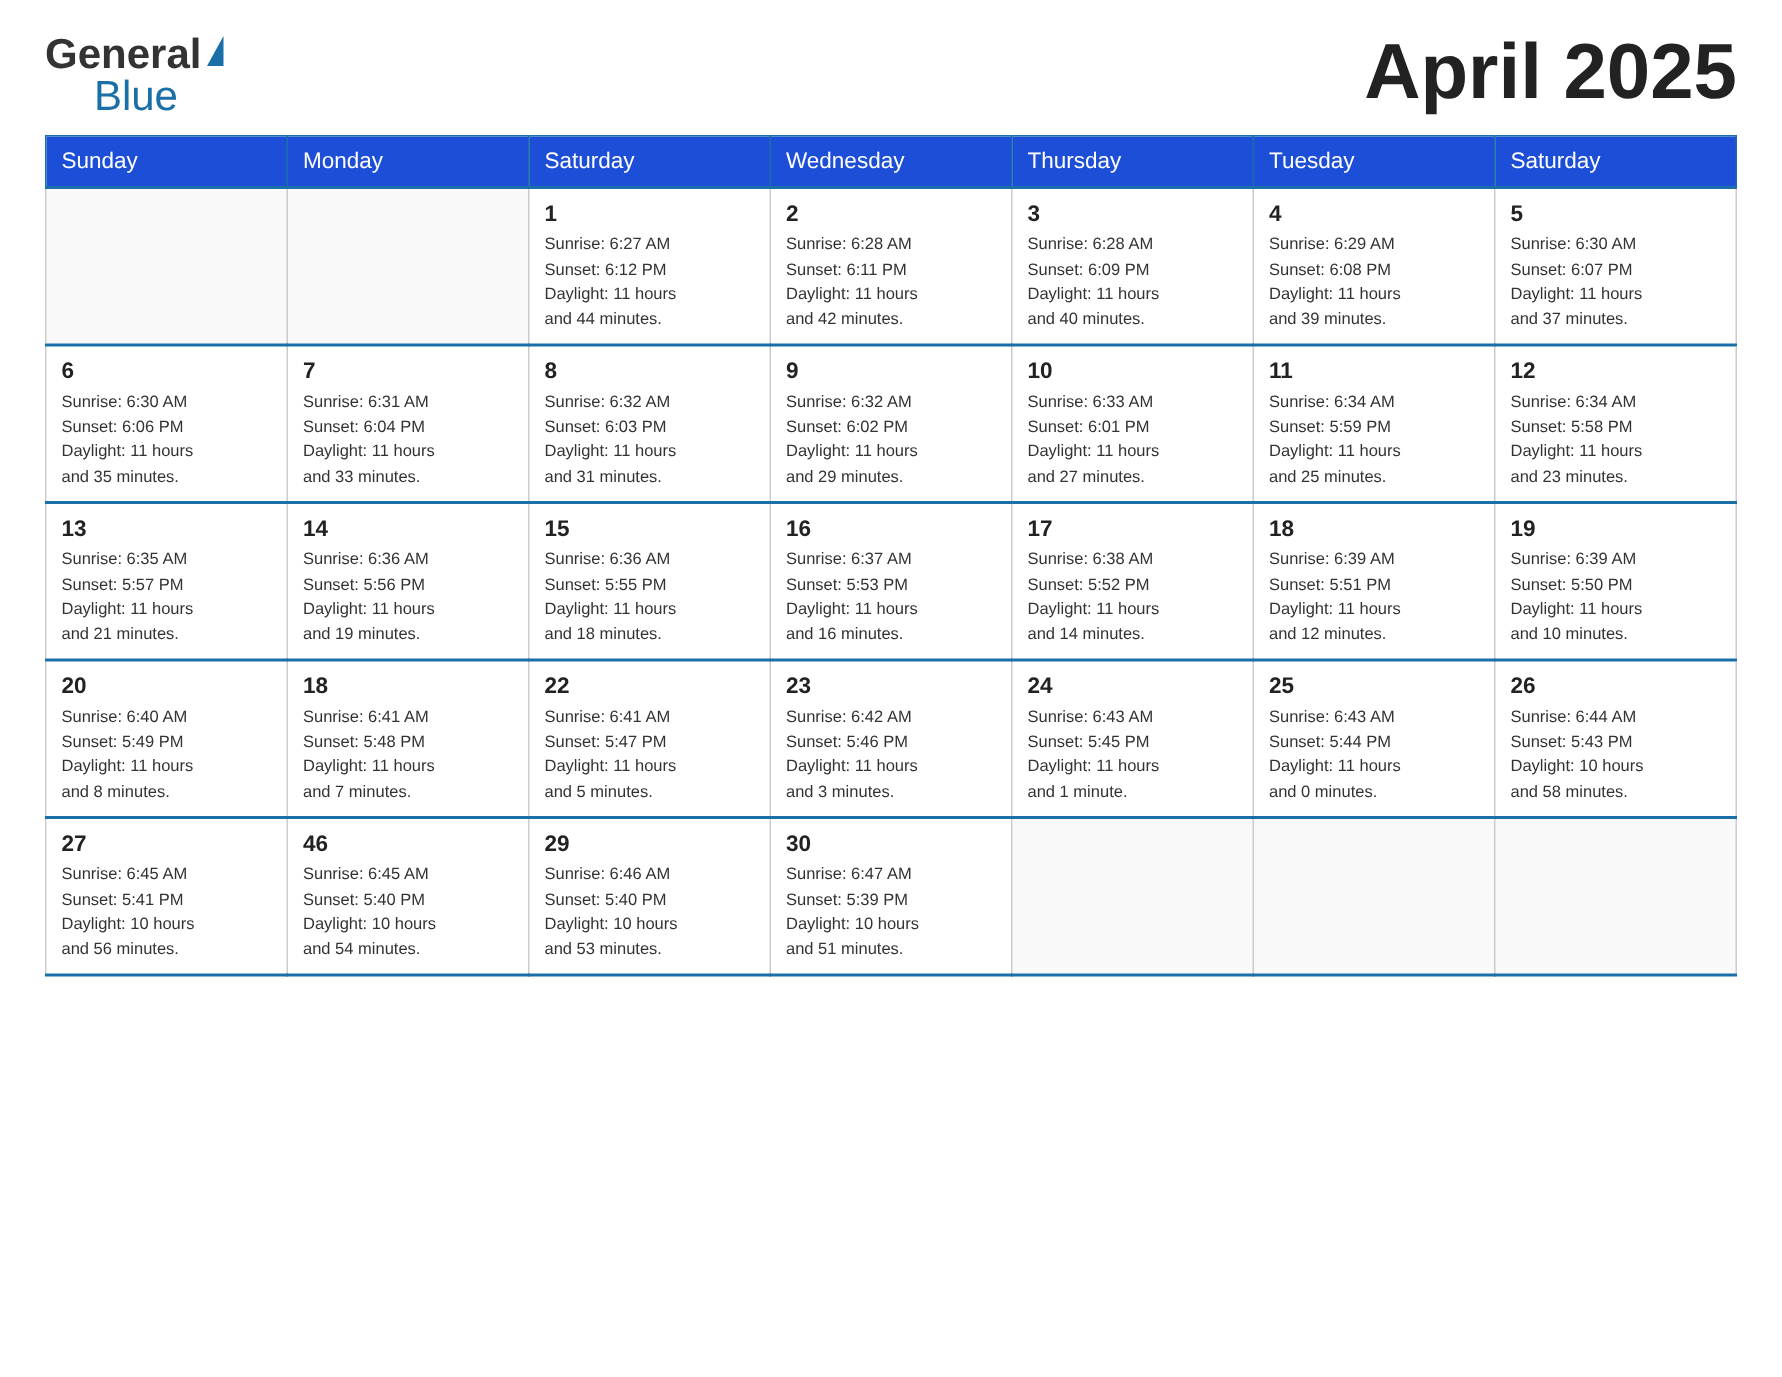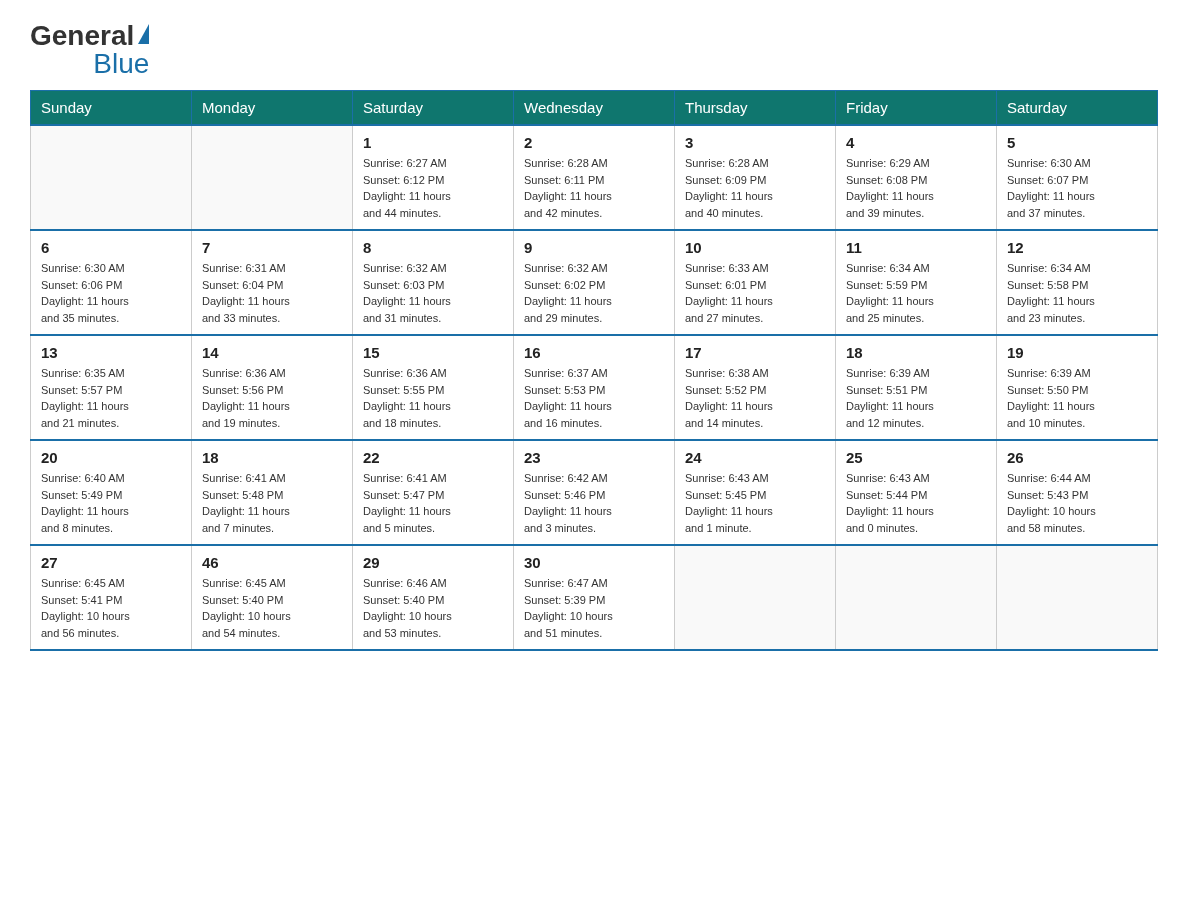--- a/index.html
+++ b/index.html
@@ -13,21 +13,21 @@
     }
     .header-row {
       display: flex;
       justify-content: space-between;
       align-items: flex-start;
       margin-bottom: 10px;
     }
     .logo {
       display: flex;
       flex-direction: column;
-      align-items: flex-end;
+      align-items: center;
     }
     .logo-line {
       display: flex;
       align-items: center;
     }
     .title-section {
       text-align: right;
     }
     .month-title {
       font-size: 52px;
@@ -39,21 +39,21 @@
       font-size: 22px;
       color: #444;
       margin-top: 4px;
     }
     .calendar {
       width: 100%;
       border-collapse: collapse;
       margin-top: 10px;
     }
     .calendar th {
-      background-color: #0f766e;
+      background-color: #1d4ed8;
       color: #fff;
       font-size: 15px;
       font-weight: normal;
       padding: 8px 10px;
       text-align: left;
       border: 1px solid #1a6fa8;
     }
     .calendar td {
       vertical-align: top;
       padding: 8px 10px;
@@ -87,32 +87,33 @@
 
 <div class="header-row">
   <div class="logo">
     <div class="logo-line">
       <span style="font-size:28px;font-weight:bold;color:#333;">General</span>
       <span style="display:inline-block;width:0;height:0;border-left:11px solid transparent;border-right:0px solid transparent;border-bottom:20px solid #1a6fa8;margin-left:4px;position:relative;top:-2px;"></span>
     </div>
     <span style="font-size:28px;font-weight:normal;color:#1a6fa8;margin-top:-4px;margin-left:2px;">Blue</span>
   </div>
   <div class="title-section">
+    <div class="month-title">April 2025</div>
   </div>
 </div>
 
 <table class="calendar">
   <thead>
     <tr>
     <th>Sunday</th>
         <th>Monday</th>
         <th>Saturday</th>
         <th>Wednesday</th>
         <th>Thursday</th>
-        <th>Friday</th>
+        <th>Tuesday</th>
         <th>Saturday</th>
       </tr>
   </thead>
   <tbody id="calendar-body">
   <tr>
         <td class="empty-cell"></td>
         <td class="empty-cell"></td>
         <td>
           <span class="day-number">1</span>
           <div class="day-info">Sunrise: 6:27 AM<br>Sunset: 6:12 PM<br>Daylight: 11 hours<br>and 44 minutes.</div>

